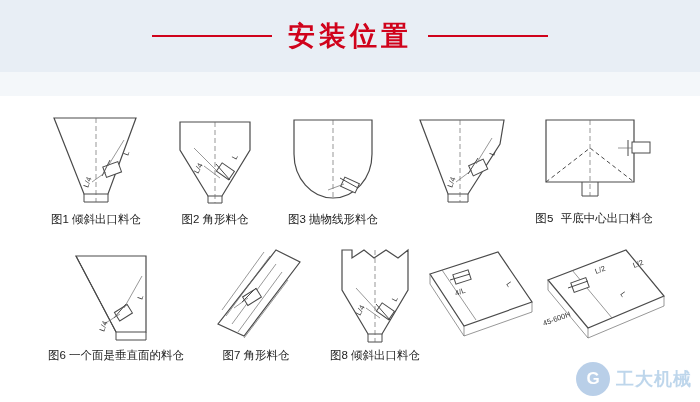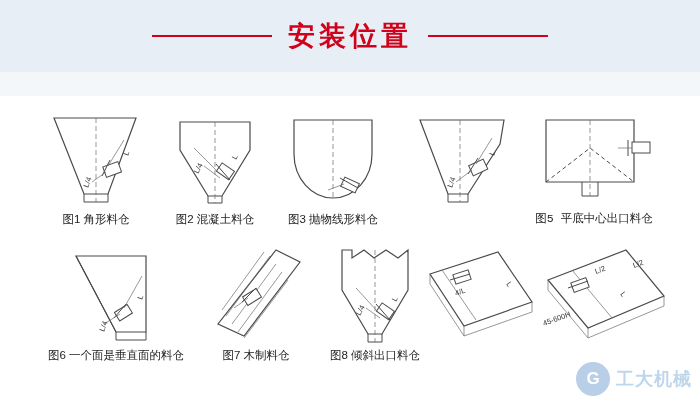--- a/index.html
+++ b/index.html
@@ -111,38 +111,38 @@
             <path class="thin" d="M60 14 L60 98" stroke-dasharray="5 3"></path>
 
             <rect class="mot" x="68" y="60" width="16" height="11" transform="rotate(-20 76 65)"></rect>
             <path class="ln" d="M66 72 L74 56"></path>
             <path class="thin" d="M56 78 L70 68"></path>
             <path class="thin" d="M88 36 L72 62"></path>
             <text class="txt" x="52" y="84" transform="rotate(-70 52 84)">L/4</text>
             <text class="txt" x="92" y="52" transform="rotate(-70 92 52)">L</text>
           </svg>
         </div>
-        <div class="cap">图1  角形料仓</div>
+        <div class="cap">图1  倾斜出口料仓</div>
       </div>
 
       <div class="cell" style="left:160px;top:0;width:110px;">
         <div class="fig">
           <svg width="110" height="108" viewBox="0 0 110 108">
             <path class="ln2" d="M20 18 L90 18 L90 46 L62 92 L48 92 L20 46 Z"></path>
             <path class="ln" d="M48 92 L48 99 L62 99 L62 92"></path>
             <path class="thin" d="M55 18 L55 99" stroke-dasharray="5 3"></path>
             <rect class="mot" x="58" y="62" width="15" height="10" transform="rotate(35 65 67)"></rect>
             <path class="ln" d="M56 60 L70 76"></path>
             <path class="thin" d="M44 62 L60 74"></path>
             <path class="thin" d="M34 44 L58 68"></path>
             <text class="txt" x="38" y="70" transform="rotate(-62 38 70)">L/4</text>
             <text class="txt" x="76" y="56" transform="rotate(-62 76 56)">L</text>
           </svg>
         </div>
-        <div class="cap">图2  混凝土料仓</div>
+        <div class="cap">图2  角形料仓</div>
       </div>
 
       <div class="cell" style="left:268px;top:0;width:130px;">
         <div class="fig">
           <svg width="130" height="108" viewBox="0 0 130 108">
             <path class="ln2" d="M26 16 L104 16 L104 50 A39 44 0 0 1 26 50 Z"></path>
             <path class="thin" d="M65 16 L65 96" stroke-dasharray="5 3"></path>
             <rect class="mot" x="74" y="76" width="16" height="10" transform="rotate(25 82 81)"></rect>
             <path class="ln" d="M72 74 L90 84"></path>
             <path class="thin" d="M60 86 L76 80"></path>
@@ -209,21 +209,21 @@
             <path class="thin" d="M74 12 L30 72"></path>
             <path class="thin" d="M80 20 L36 80"></path>
             <path class="thin" d="M86 28 L42 88"></path>
             <path class="thin" d="M92 36 L48 94"></path>
             <path class="thin" d="M68 8 L26 66"></path>
             <rect class="mot" x="48" y="48" width="16" height="10" transform="rotate(-32 56 53)"></rect>
             <path class="ln" d="M46 58 L60 44"></path>
             <path class="thin" d="M38 64 L52 54"></path>
           </svg>
         </div>
-        <div class="cap">图7  木制料仓</div>
+        <div class="cap">图7  角形料仓</div>
       </div>
 
       <div class="cell" style="left:320px;top:0;width:110px;">
         <div class="fig">
           <svg width="110" height="104" viewBox="0 0 110 104">
             <path class="ln2" d="M22 6 L32 6 L32 14 L44 6 L54 14 L66 6 L78 14 L88 6 L88 46 L62 90 L48 90 L22 46 Z"></path>
             <path class="ln" d="M48 90 L48 98 L62 98 L62 90"></path>
             <path class="thin" d="M55 6 L55 98" stroke-dasharray="5 3"></path>
             <rect class="mot" x="58" y="62" width="15" height="10" transform="rotate(35 65 67)"></rect>
             <path class="ln" d="M56 60 L70 76"></path>

